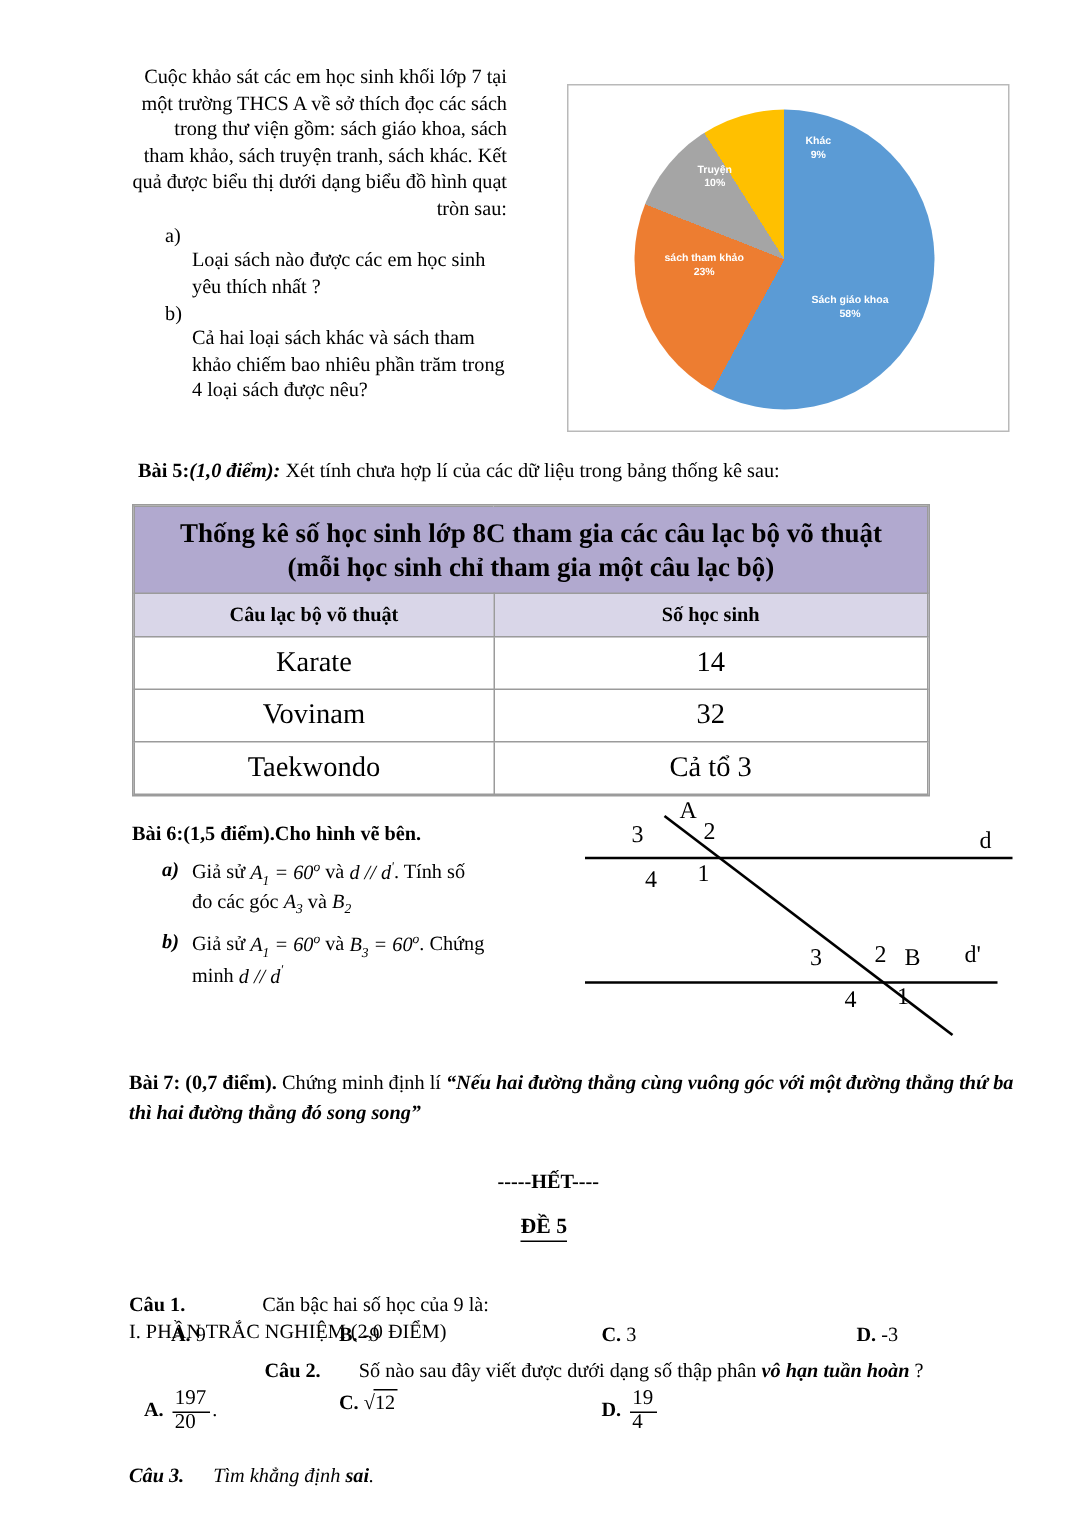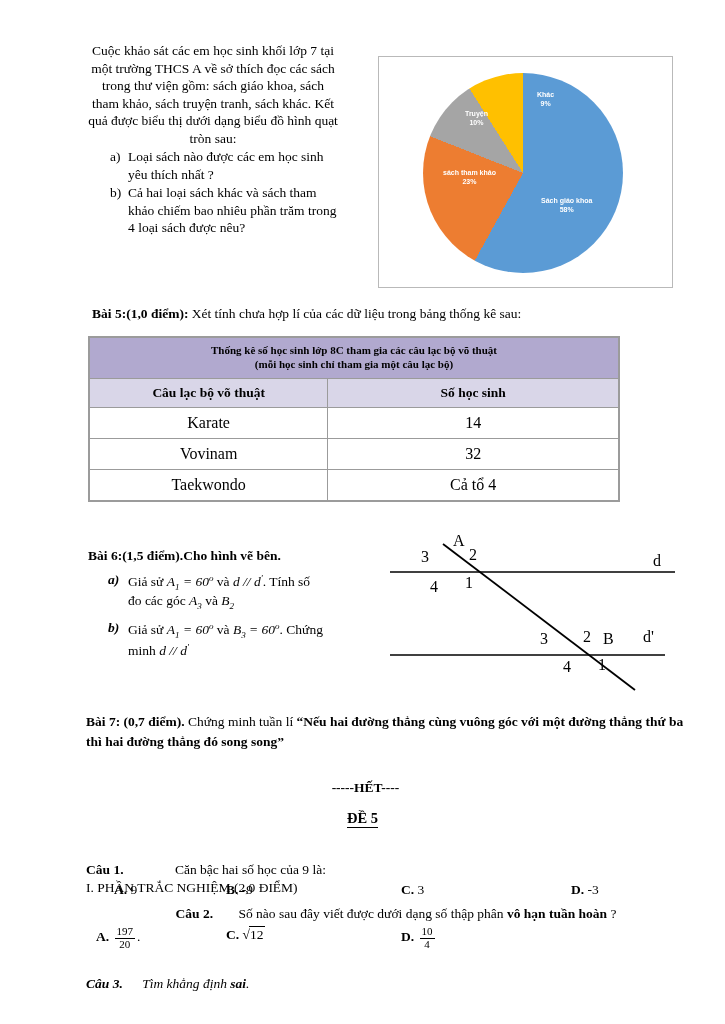--- a/index.html
+++ b/index.html
@@ -19,58 +19,58 @@
   .page {
     position: relative;
     width: 725px;
     height: 1024px;
     padding: 0;
     box-sizing: border-box;
   }
 
   
   .b { font-weight: bold; }
-  .bi { font-weight: bold; }
+  .bi { font-weight: bold; font-style: italic; }
 
   
   .bai4 {
     position: absolute;
     left: 88px;
     top: 38px;
     width: 290px;
   }
   .bai4 .heading {
     font-weight: bold;
     margin-left: 8px;
   }
   .bai4 .heading .pts {
     font-weight: bold;
     font-style: italic;
   }
   .bai4 .para {
     margin-top: 4px;
     line-height: 1.30;
-    text-align: center;
+    text-align: right;
     width: 250px;
   }
   .bai4 .list {
     margin-top: 1px;
     margin-left: 22px;
     line-height: 1.30;
     width: 236px;
   }
   .bai4 .list .li {
     display: flex;
     margin-top: 1px;
   }
   .bai4 .list .marker {
     width: 18px;
     flex: 0 0 18px;
   }
-  .bai4 .list .txt { flex: 1; }
+  .bai4 .list .txt { flex: 1; margin-top: 16px; }
 
   
   .chart-panel {
     position: absolute;
     left: 378px;
     top: 56px;
     width: 293px;
     height: 230px;
     border: 1px solid #b9b9b9;
     background: #ffffff;
@@ -125,33 +125,33 @@
     font-family: "Liberation Serif", serif;
   }
   table.stat td, table.stat th {
     border: 1px solid #9b9b9b;
     text-align: center;
     padding: 5px 4px;
   }
   table.stat .title-cell {
     background: #b1a9cf;
     font-weight: bold;
-    font-size: 11px;
+    font-size: 18px;
     line-height: 1.25;
     padding: 6px 4px;
   }
   table.stat .hdr {
     background: #d9d6e8;
     font-weight: bold;
     font-size: 13.5px;
     padding: 6px 16px;
   }
   table.stat .cell {
     background: #ffffff;
-    font-size: 16px;
+    font-size: 19px;
     padding: 6px 4px;
   }
   .col-a { width: 232px; }
   .col-b { width: 298px; }
 
   
   .bai6 {
     position: absolute;
     left: 88px;
     top: 548px;
@@ -244,22 +244,21 @@
   .o1 .o:nth-child(3) { width: 170px; }
   .o2 { top: 926px; align-items: flex-start; }
   .o2 .o:nth-child(1) { width: 140px; padding-left: 10px; box-sizing: border-box;}
   .o2 .o:nth-child(2) { width: 175px; }
   .o2 .o:nth-child(3) { width: 170px; }
 
   
   .frac {
     display: inline-block;
     vertical-align: middle;
-    text-align: center;
-    font-size: 11px;
+    font-size: 14px;
     line-height: 1.05;
     margin: 0 2px;
   }
   .frac .n { display: block; border-bottom: 1px solid #000; padding: 0 2px; }
   .frac .d { display: block; padding: 0 2px; }
   .sqrt {
     display: inline-block;
     border-top: 1px solid #000;
     padding: 0 2px 0 1px;
     margin-left: -1px;
@@ -323,21 +322,21 @@
       <tr>
         <td class="cell">Karate</td>
         <td class="cell">14</td>
       </tr>
       <tr>
         <td class="cell">Vovinam</td>
         <td class="cell">32</td>
       </tr>
       <tr>
         <td class="cell">Taekwondo</td>
-        <td class="cell">Cả tổ 4</td>
+        <td class="cell">Cả tổ 3</td>
       </tr>
     </tbody>
       </table>
   </div>
 
   <div class="bai6">
     <div class="h">Bài 6:(1,5 điểm).Cho hình vẽ bên.</div>
 
     <div class="item">
       <span class="mk">a)</span>
@@ -370,21 +369,21 @@
     <div class="lbl" style="left:268px; top:22px;">d</div>
     <div class="lbl" style="left:155px; top:100px;">3</div>
     <div class="lbl" style="left:198px; top:98px;">2</div>
     <div class="lbl" style="left:218px; top:100px;">B</div>
     <div class="lbl" style="left:258px; top:98px;">d'</div>
     <div class="lbl" style="left:178px; top:128px;">4</div>
     <div class="lbl" style="left:213px; top:126px;">1</div>
   </div>
 
   <div class="bai7">
-    <span class="b">Bài 7: (0,7 điểm).</span><span> Chứng minh tuần lí </span><span class="bi">“Nếu hai đường thẳng cùng vuông góc với một đường thẳng thứ ba thì hai đường thẳng đó song song”</span>
+    <span class="b">Bài 7: (0,7 điểm).</span><span> Chứng minh định lí </span><span class="bi">“Nếu hai đường thẳng cùng vuông góc với một đường thẳng thứ ba thì hai đường thẳng đó song song”</span>
   </div>
 
   <div class="het">-----HẾT----</div>
   <div class="de5"><span>ĐỀ 5</span></div>
 
   <div class="sec-title">I. PHẦN TRẮC NGHIỆM (2,0 ĐIỂM)</div>
 
   <div class="q q1">
     <span class="num">Câu 1.</span>
     <span style="margin-left:48px;">Căn bậc hai số học của 9 là:</span>
@@ -408,21 +407,21 @@
         <span class="d">20</span>
       </span><span>.</span>
     </div>
     <div class="o">
       <span class="b">C.</span>
       <span>√</span><span class="sqrt">12</span>
     </div>
     <div class="o">
       <span class="b">D.</span>
       <span class="frac">
-        <span class="n">10</span>
+        <span class="n">19</span>
         <span class="d">4</span>
       </span>
     </div>
   </div>
 
   <div class="q q3">
     <span class="num">Câu 3.</span>
     <span style="margin-left:16px;">Tìm khẳng định </span><span class="b">sai</span><span>.</span>
   </div>
 

